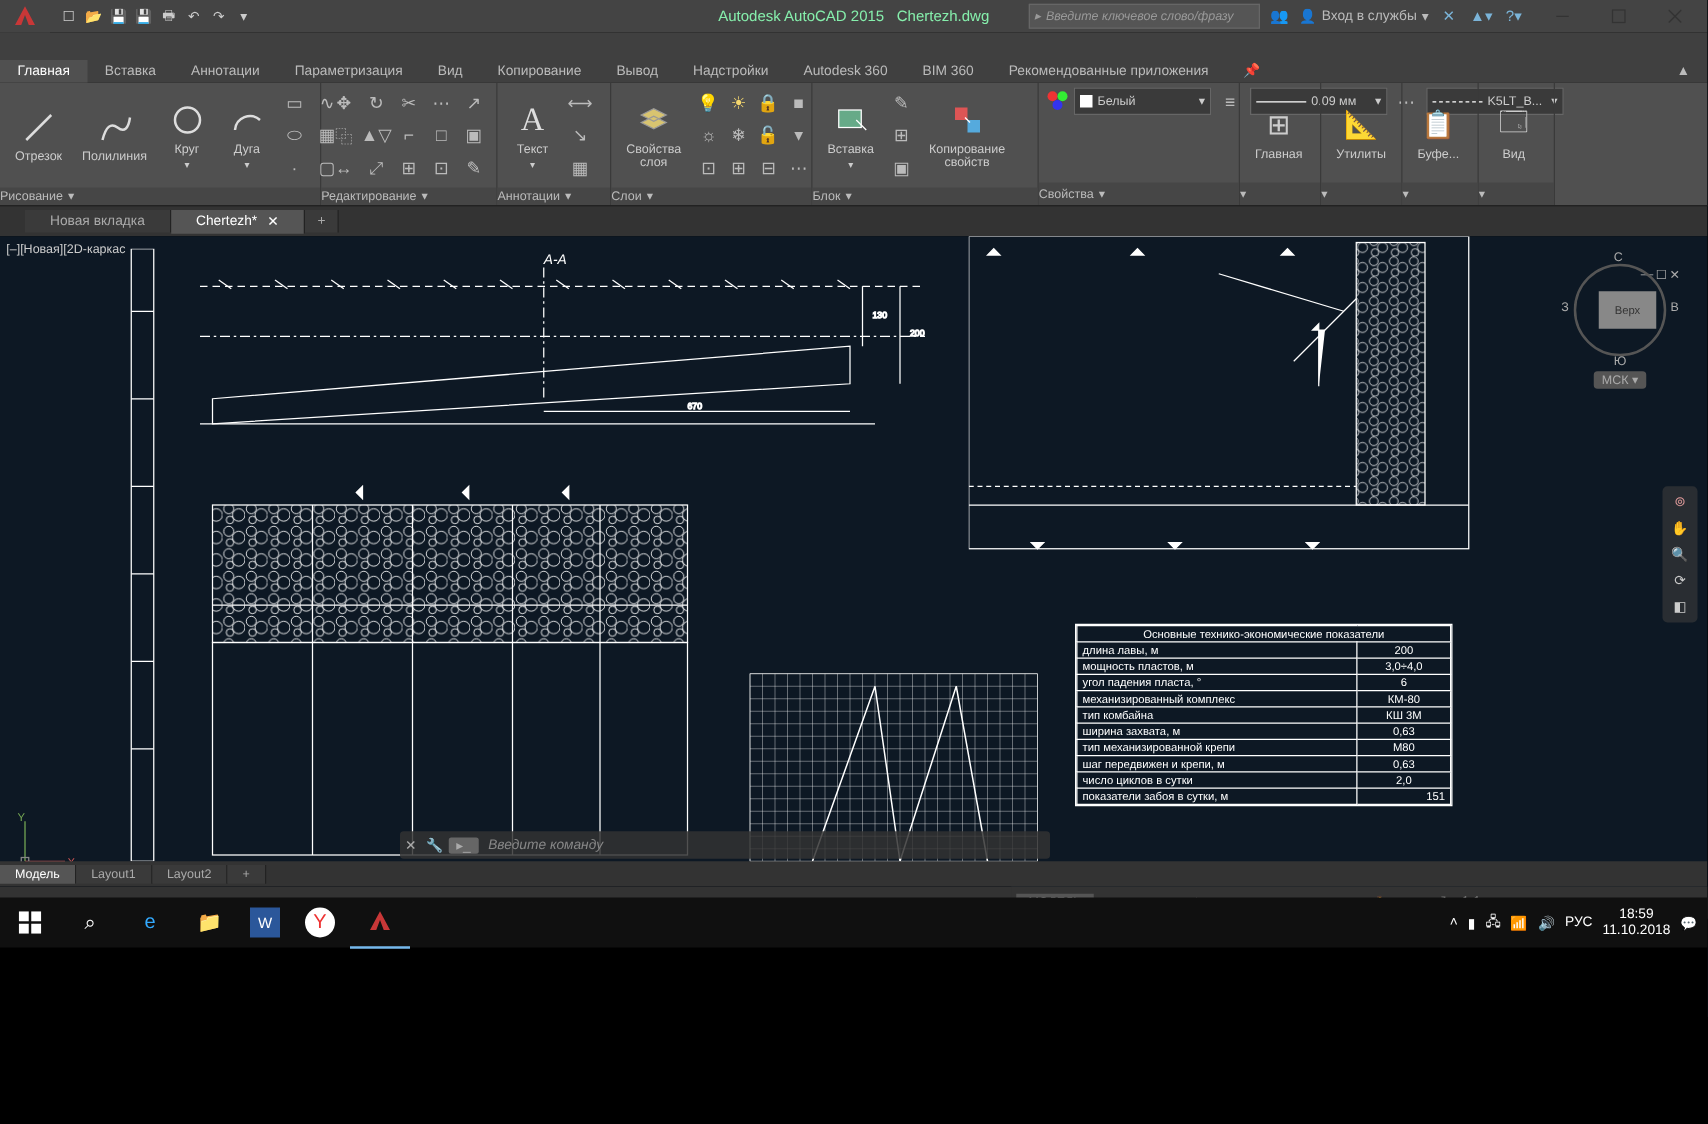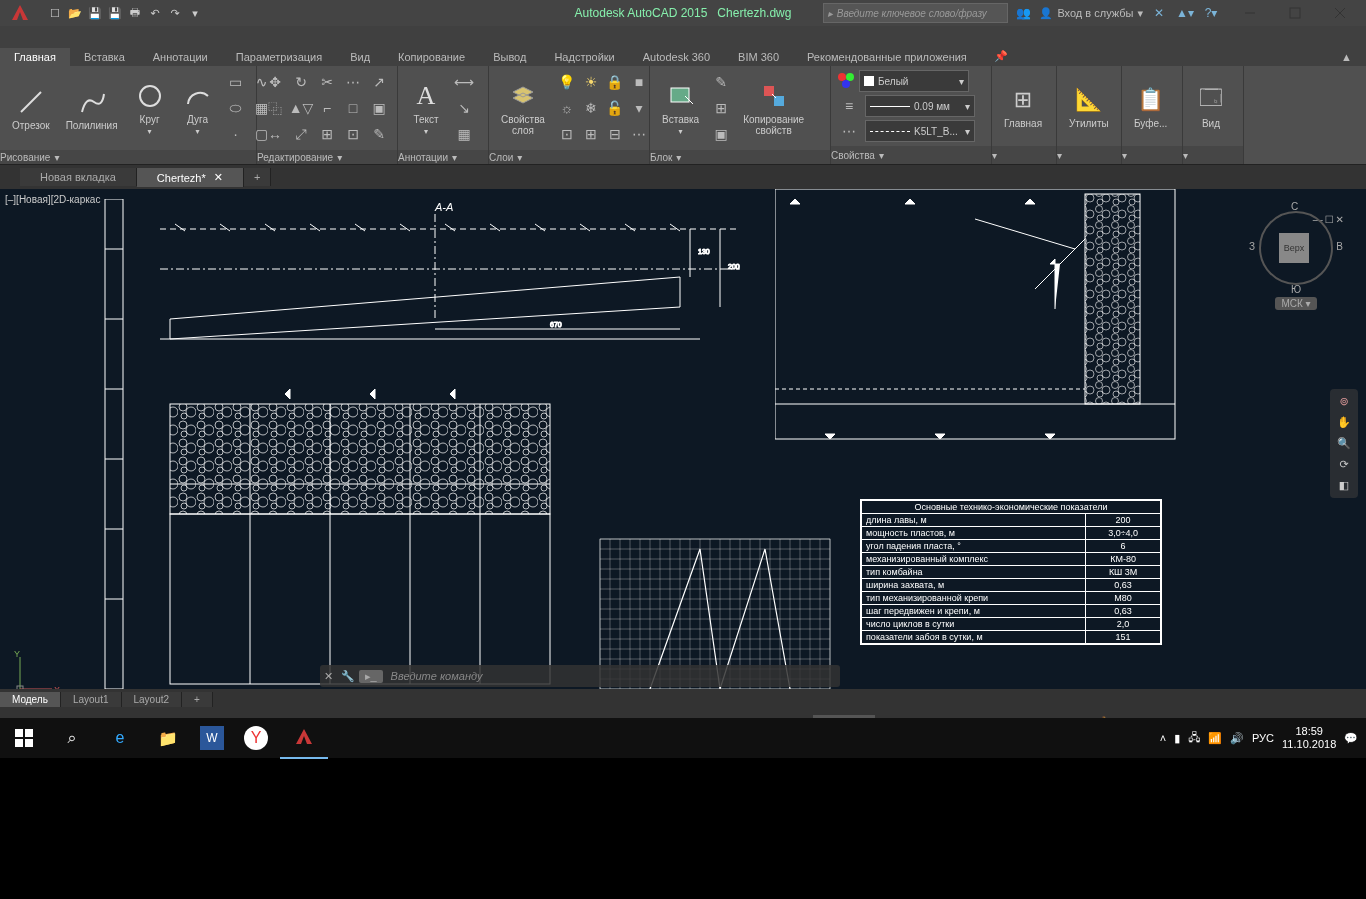--- a/index.html
+++ b/index.html
@@ -20,29 +20,29 @@
 .panel{border-right:1px solid #3a3a3a;display:flex;flex-direction:column;position:relative}
 .panel-content{flex:1;display:flex;align-items:center;padding:4px 6px;gap:4px}
 .panel-title{height:18px;background:#464646;color:#bbb;font-size:10px;text-align:center;display:flex;align-items:center;justify-content:flex-start;gap:4px}
 .big-btn{display:flex;flex-direction:column;align-items:center;gap:2px;padding:0 6px;color:#ccc;font-size:10px;text-align:center}
 .big-icon{width:32px;height:32px;display:flex;align-items:center;justify-content:center;font-size:22px}
 .sm-grid{display:grid;grid-template-columns:repeat(3,24px);gap:2px}
 .sm-btn{width:24px;height:24px;display:flex;align-items:center;justify-content:center;font-size:14px;color:#bbb}
 .prop-row{display:flex;align-items:center;gap:4px;height:22px}
 .prop-box{background:#3a3a3a;border:1px solid #666;height:20px;display:flex;align-items:center;padding:0 4px;font-size:10px;color:#ccc;width:100px}
 .doc-tabs{height:24px;background:#333;display:flex;align-items:center;padding-left:20px;gap:0}
-.doc-tab{padding:3px 20px;background:#3a3a3a;color:#aaa;font-size:11px;border-right:1px solid #222;display:flex;align-items:flex-end;gap:8px}
+.doc-tab{padding:3px 20px;background:#3a3a3a;color:#aaa;font-size:11px;border-right:1px solid #222;display:flex;align-items:flex-start;gap:8px}
 .doc-tab.active{background:#555;color:#fff}
 .canvas{position:relative;height:520px;background:#0d1824;overflow:hidden}
 .vp-label{position:absolute;top:5px;left:5px;color:#ccc;font-size:10px}
 .ucs{position:absolute;bottom:10px;left:10px;color:#6aa755;font-size:10px}
 .drawing{position:absolute;background:transparent}
 .vcube{position:absolute;top:10px;right:30px;width:80px;height:120px;color:#aaa;font-size:10px;text-align:center}
 .vcube-ring{width:70px;height:70px;border:2px solid #555;border-radius:50%;margin:12px auto;position:relative}
-.vcube-face{position:absolute;top:20px;left:18px;width:30px;height:30px;background:#888;display:flex;align-items:center;justify-content:center;font-size:9px;color:#333}
+.vcube-face{position:absolute;top:20px;left:18px;width:46px;height:30px;background:#888;display:flex;align-items:center;justify-content:center;font-size:9px;color:#333}
 .nav-bar{position:absolute;right:8px;top:200px;width:28px;background:rgba(60,60,60,0.6);border-radius:4px;padding:6px 0;display:flex;flex-direction:column;align-items:center;gap:8px}
 .cmd-line{position:absolute;bottom:22px;left:320px;width:520px;height:22px;background:rgba(50,50,50,0.85);display:flex;align-items:center;border-radius:3px}
 .cmd-input{color:#888;font-style:italic;font-size:11px;padding-left:8px}
 .layout-tabs{position:absolute;bottom:0;left:0;right:0;height:20px;background:#333;display:flex;align-items:center}
 .layout-tab{padding:2px 12px;color:#aaa;font-size:10px;background:#3a3a3a;border-right:1px solid #222}
 .layout-tab.active{background:#555;color:#fff}
 .status-bar{height:26px;background:#333;display:flex;align-items:center;padding:0 4px;gap:2px;position:absolute;bottom:0;right:0}
 .status-btn{width:22px;height:22px;display:flex;align-items:center;justify-content:center;color:#aaa;font-size:11px}
 .model-btn{background:#555;padding:2px 10px;color:#ccc;font-size:10px}
 .taskbar{position:absolute;bottom:0;left:0;right:0;height:40px;background:#101010;display:flex;align-items:center}
@@ -268,21 +268,21 @@
               <path d="M12 12 L16 16" stroke="#fff"></path>
             </svg>
           </div>
           <span style="white-space:pre-line">Копирование
 свойств</span>
         </div>
     </div>
     <div class="panel-title"><span>Блок</span> ▾</div>
   </div>
   <div class="panel" style="width:160px">
-    <div class="panel-content" style="flex-direction:column;align-items:stretch;gap:3px">
+    <div class="panel-content" style="flex-direction:row;align-items:stretch;gap:3px">
       <div class="prop-row">
           <svg width="18" height="18">
             <circle cx="5" cy="5" r="4" fill="#e33"></circle>
             <circle cx="13" cy="5" r="4" fill="#3e3"></circle>
             <circle cx="9" cy="12" r="4" fill="#33e"></circle>
           </svg>
           <div class="prop-box">
             <span style="display:inline-block;width:10px;height:10px;background:#fff;margin-right:4px"></span>
             <span>Белый</span>
             <span style="margin-left:auto">▾</span>
@@ -537,21 +537,21 @@
           <tr>
             <td style="width:75%">шаг передвижен и крепи, м</td>
             <td style="text-align:center">0,63</td>
           </tr>
           <tr>
             <td style="width:75%">число циклов в сутки</td>
             <td style="text-align:center">2,0</td>
           </tr>
           <tr>
             <td style="width:75%">показатели забоя в сутки, м</td>
-            <td style="text-align:center">151</td>
+            <td style="text-align:right">151</td>
           </tr>
         </tbody>
       </table>
   </div>
 
   <div class="vcube">
     <div style="position:absolute;top:15px;right:-8px;display:flex;gap:2px">
       <span>—</span>
       <span>☐</span>
       <span>✕</span>

